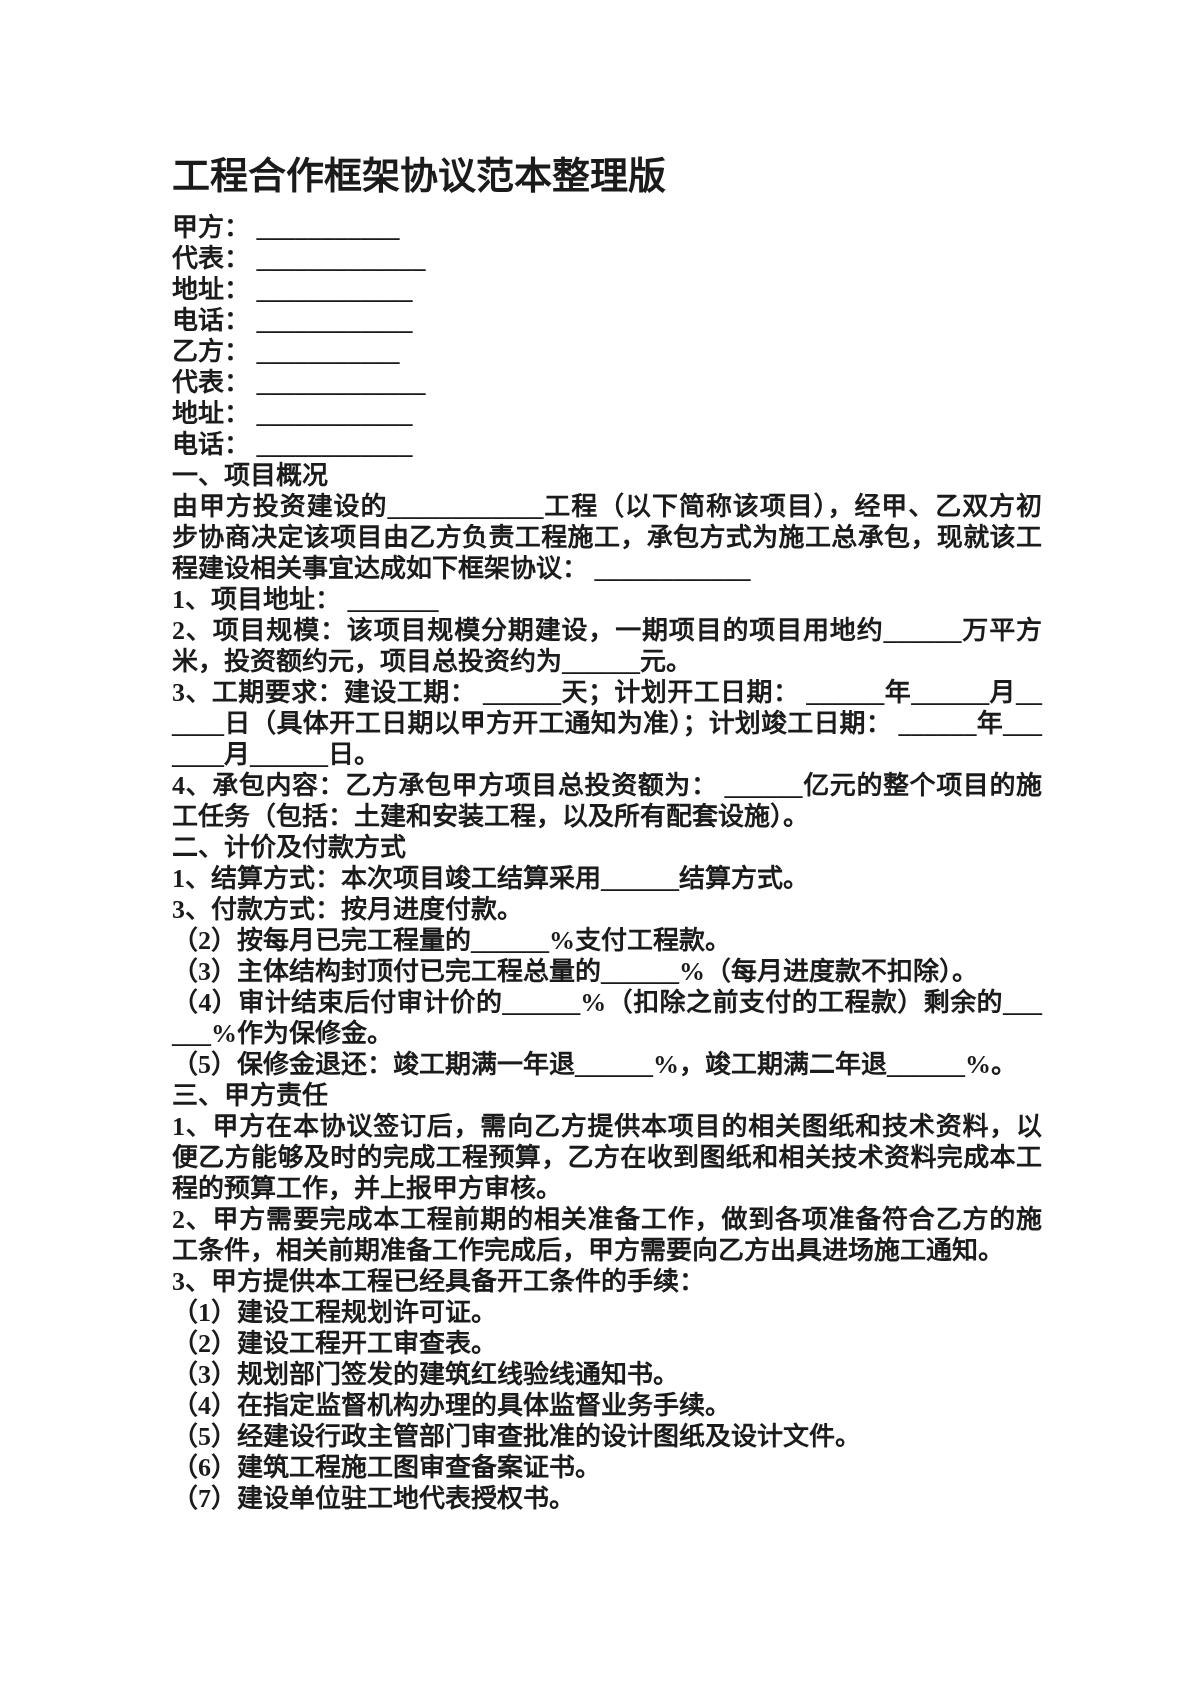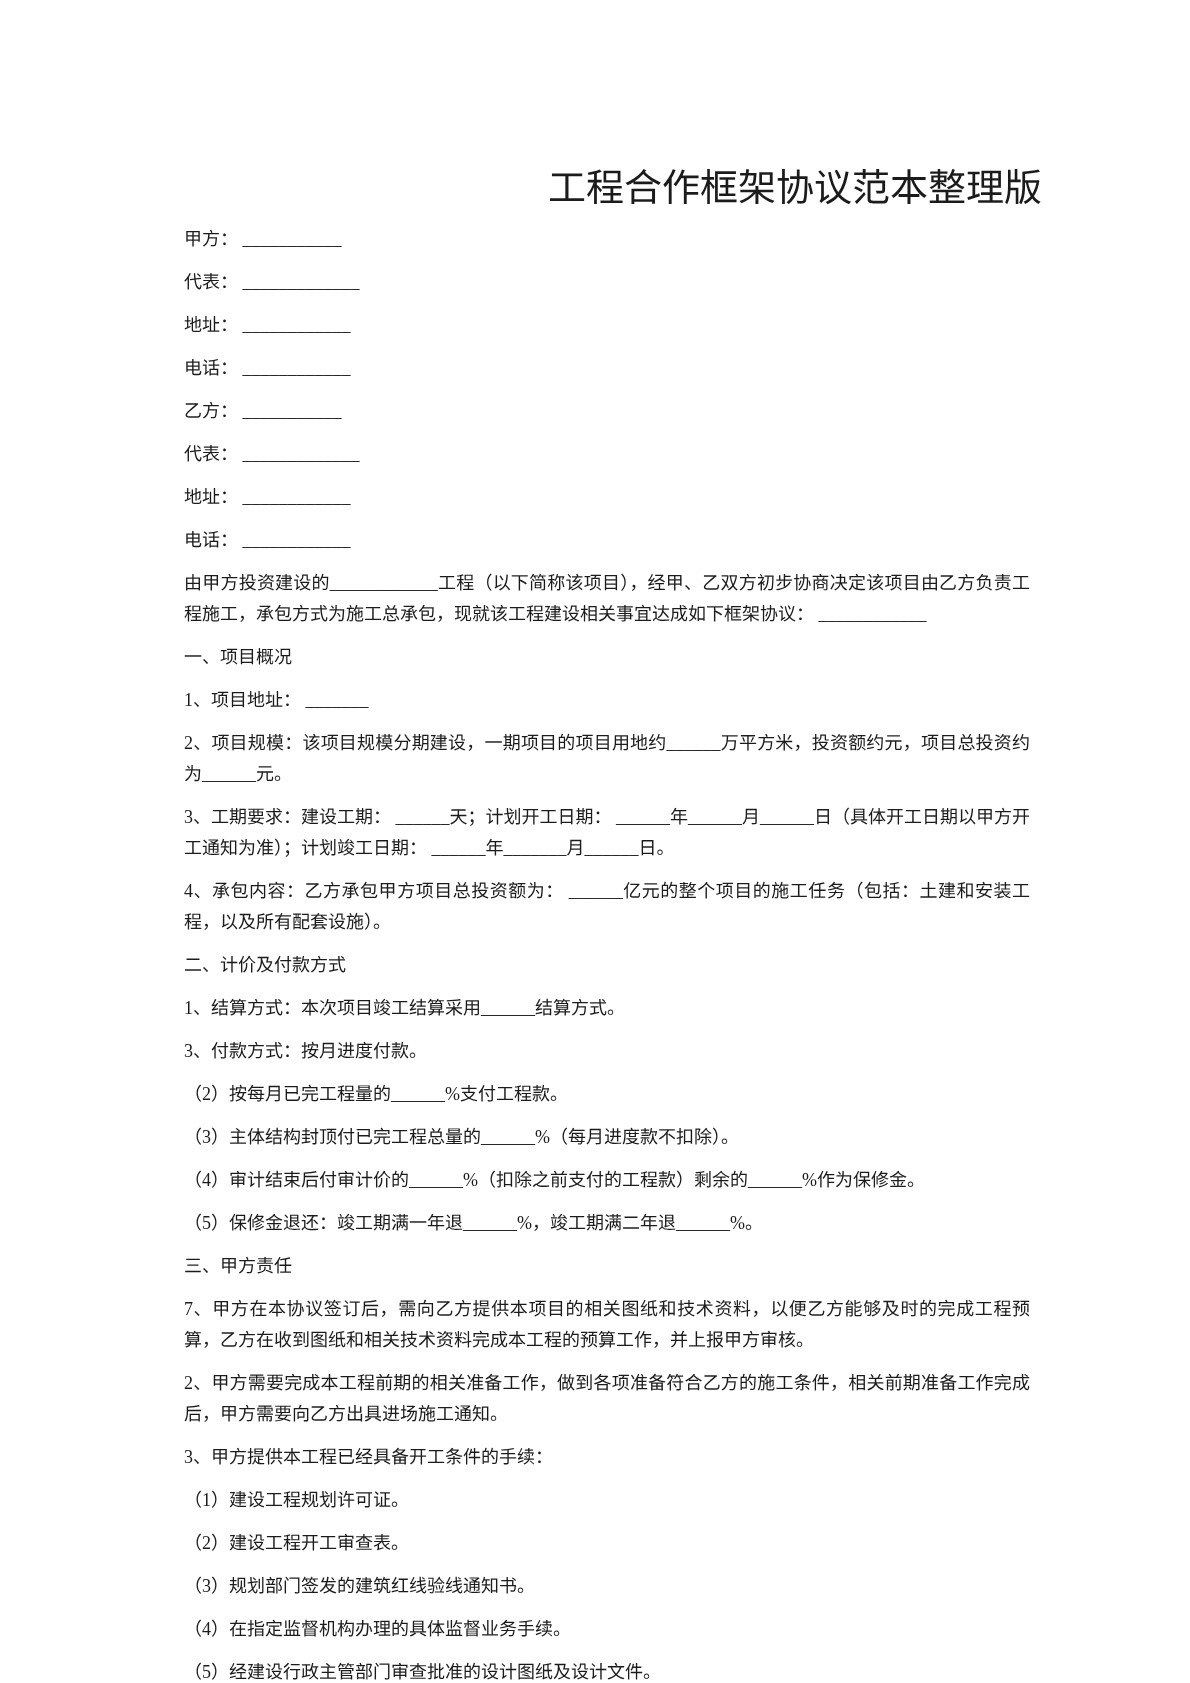--- a/index.html
+++ b/index.html
@@ -16,66 +16,67 @@
   }
   .page {
     box-sizing: border-box;
     width: 1190px;
     height: 1683px;
     padding: 152px 148px 0 172px;
     background: #ffffff;
   }
   .doc-title {
     font-size: 38px;
-    font-weight: normal;
-    text-align: right;
-    margin: 12px 0 12px 0;
+    font-weight: bold;
+    text-align: left;
+    margin: 0 0 12px 0;
     line-height: 48px;
     white-space: nowrap;
   }
   .doc-body {
     width: 870px;
   }
   .doc-body p {
-    margin: 12px;
-    font-size: 18px;
+    margin: 0;
+    font-size: 26px;
     line-height: 31px;
     text-align: justify;
     word-break: break-all;
+    font-weight: bold;
   }
 </style>
 </head>
 <body>
 
 <div class="page">
   <h1 class="doc-title">工程合作框架协议范本整理版</h1>
   <div class="doc-body" id="doc-body">
       <p class="doc-line field">甲方： ___________</p>
       <p class="doc-line field">代表： _____________</p>
       <p class="doc-line field">地址： ____________</p>
       <p class="doc-line field">电话： ____________</p>
       <p class="doc-line field">乙方： ___________</p>
       <p class="doc-line field">代表： _____________</p>
       <p class="doc-line field">地址： ____________</p>
       <p class="doc-line field">电话： ____________</p>
+      <p class="doc-line heading">一、项目概况</p>
       <p class="doc-line para">由甲方投资建设的____________工程（以下简称该项目），经甲、乙双方初步协商决定该项目由乙方负责工程施工，承包方式为施工总承包，现就该工程建设相关事宜达成如下框架协议： ____________</p>
-      <p class="doc-line heading">一、项目概况</p>
       <p class="doc-line para">1、项目地址： _______</p>
       <p class="doc-line para">2、项目规模：该项目规模分期建设，一期项目的项目用地约______万平方米，投资额约元，项目总投资约为______元。</p>
       <p class="doc-line para">3、工期要求：建设工期： ______天；计划开工日期： ______年______月______日（具体开工日期以甲方开工通知为准）；计划竣工日期： ______年_______月______日。</p>
       <p class="doc-line para">4、承包内容：乙方承包甲方项目总投资额为： ______亿元的整个项目的施工任务（包括：土建和安装工程，以及所有配套设施）。</p>
       <p class="doc-line heading">二、计价及付款方式</p>
       <p class="doc-line para">1、结算方式：本次项目竣工结算采用______结算方式。</p>
       <p class="doc-line para">3、付款方式：按月进度付款。</p>
       <p class="doc-line item">（2）按每月已完工程量的______%支付工程款。</p>
       <p class="doc-line item">（3）主体结构封顶付已完工程总量的______%（每月进度款不扣除）。</p>
       <p class="doc-line item">（4）审计结束后付审计价的______%（扣除之前支付的工程款）剩余的______%作为保修金。</p>
       <p class="doc-line item">（5）保修金退还：竣工期满一年退______%，竣工期满二年退______%。</p>
       <p class="doc-line heading">三、甲方责任</p>
-      <p class="doc-line para">7、甲方在本协议签订后，需向乙方提供本项目的相关图纸和技术资料，以便乙方能够及时的完成工程预算，乙方在收到图纸和相关技术资料完成本工程的预算工作，并上报甲方审核。</p>
+      <p class="doc-line para">1、甲方在本协议签订后，需向乙方提供本项目的相关图纸和技术资料，以便乙方能够及时的完成工程预算，乙方在收到图纸和相关技术资料完成本工程的预算工作，并上报甲方审核。</p>
       <p class="doc-line para">2、甲方需要完成本工程前期的相关准备工作，做到各项准备符合乙方的施工条件，相关前期准备工作完成后，甲方需要向乙方出具进场施工通知。</p>
       <p class="doc-line para">3、甲方提供本工程已经具备开工条件的手续：</p>
       <p class="doc-line item">（1）建设工程规划许可证。</p>
       <p class="doc-line item">（2）建设工程开工审查表。</p>
       <p class="doc-line item">（3）规划部门签发的建筑红线验线通知书。</p>
       <p class="doc-line item">（4）在指定监督机构办理的具体监督业务手续。</p>
       <p class="doc-line item">（5）经建设行政主管部门审查批准的设计图纸及设计文件。</p>
       <p class="doc-line item">（6）建筑工程施工图审查备案证书。</p>
       <p class="doc-line item">（7）建设单位驻工地代表授权书。</p>
     </div>

